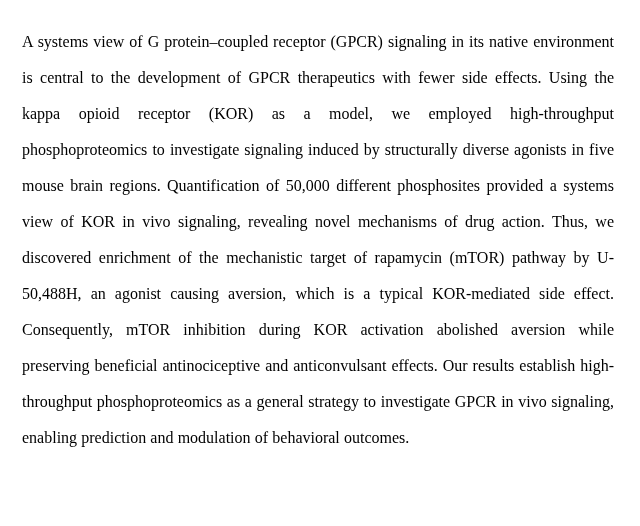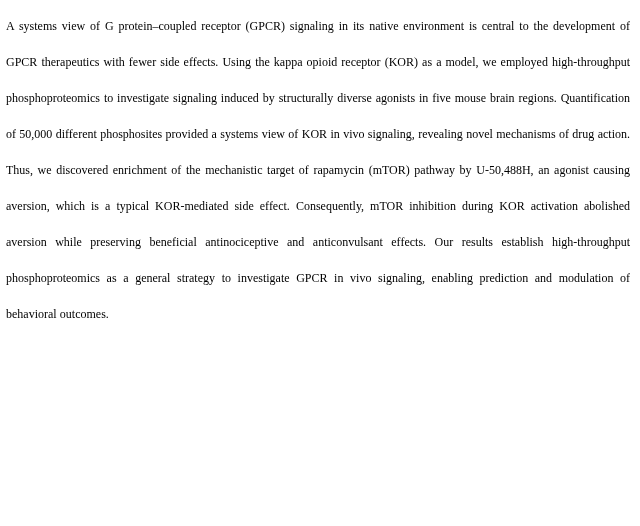--- a/index.html
+++ b/index.html
@@ -14,28 +14,28 @@
     color: #000000;
     overflow: hidden;
   }
   .page {
     box-sizing: border-box;
     width: 640px;
     height: 526px;
     padding: 8px 10px 0 6px;
   }
   .abstract {
-    font-size: 12px;
+    font-size: 16px;
     line-height: 36px;
     text-align: justify;
     text-justify: inter-word;
     -webkit-hyphens: none;
     hyphens: none;
     word-spacing: 0.2px;
-    margin: 0;
+    margin: 16px;
   }
 </style>
 </head>
 <body>
 
 <div class="page">
   <p class="abstract">A systems view of G protein–coupled receptor (GPCR) signaling in its native environment is central to the development of GPCR therapeutics with fewer side effects. Using the kappa opioid receptor (KOR) as a model, we employed high-throughput phosphoproteomics to investigate signaling induced by structurally diverse agonists in five mouse brain regions. Quantification of 50,000 different phosphosites provided a systems view of KOR in vivo signaling, revealing novel mechanisms of drug action. Thus, we discovered enrichment of the mechanistic target of rapamycin (mTOR) pathway by U-50,488H, an agonist causing aversion, which is a typical KOR-mediated side effect. Consequently, mTOR inhibition during KOR activation abolished aversion while preserving beneficial antinociceptive and anticonvulsant effects. Our results establish high-throughput phosphoproteomics as a general strategy to investigate GPCR in vivo signaling, enabling prediction and modulation of behavioral outcomes.</p>
 </div>
 
 </body></html>

